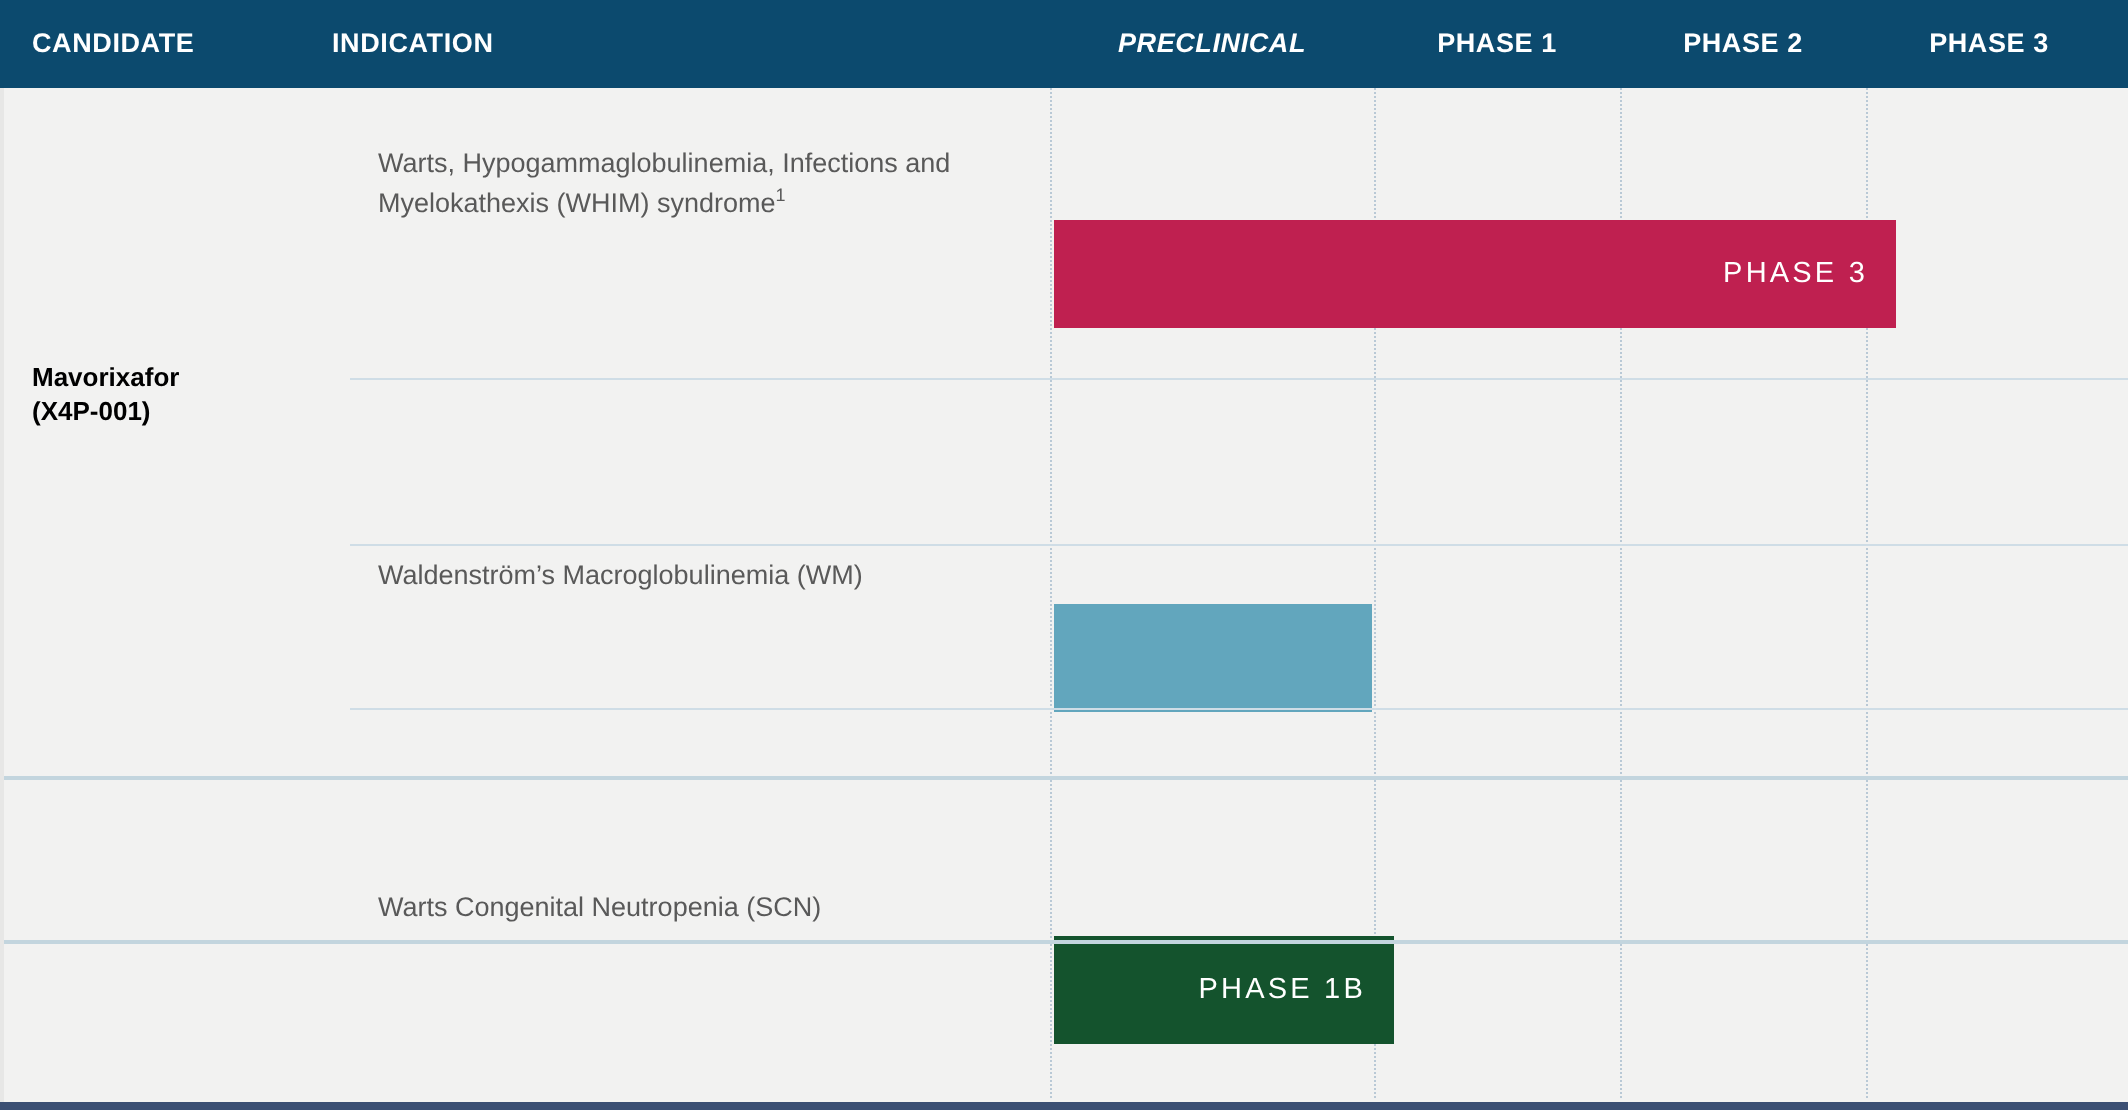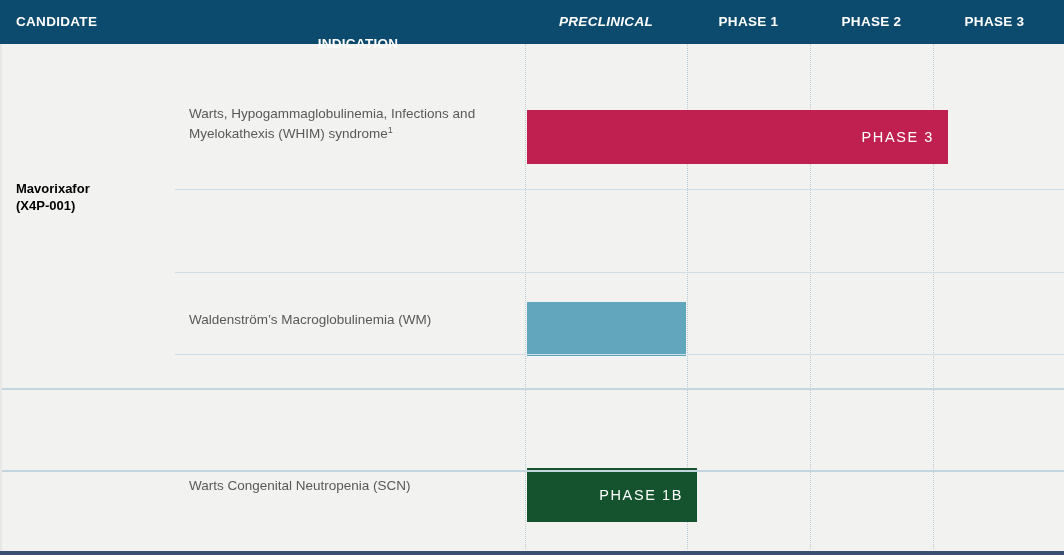--- a/index.html
+++ b/index.html
@@ -38,21 +38,21 @@
     top: 0;
     height: 44px;
     line-height: 44px;
     color: #ffffff;
     font-size: 13.5px;
     font-weight: bold;
     letter-spacing: 0.3px;
     white-space: nowrap;
   }
   .hdr-candidate  { left: 16px;  text-align: left; }
-  .hdr-indication { left: 183px; width: 350px; text-align: center; margin-top: 22px; }
+  .hdr-indication { left: 166px; width: 350px; text-align: left; }
   .hdr-preclinical{ left: 525px; width: 162px; text-align: center; font-style: italic; }
   .hdr-phase1     { left: 687px; width: 123px; text-align: center; }
   .hdr-phase2     { left: 810px; width: 123px; text-align: center; }
   .hdr-phase3     { left: 933px; width: 123px; text-align: center; }
 
   
   .grid-area {
     position: absolute;
     left: 0;
     top: 44px;
@@ -90,21 +90,20 @@
   }
 
   .ind-label {
     position: absolute;
     left: 189px;
     width: 330px;
     font-size: 13.5px;
     color: #595959;
     line-height: 20px;
     z-index: 3;
-    margin-top: 32px;
   }
   .ind-label sup {
     font-size: 9px;
     vertical-align: super;
     line-height: 0;
   }
 
   .bar {
     position: absolute;
     height: 54px;

